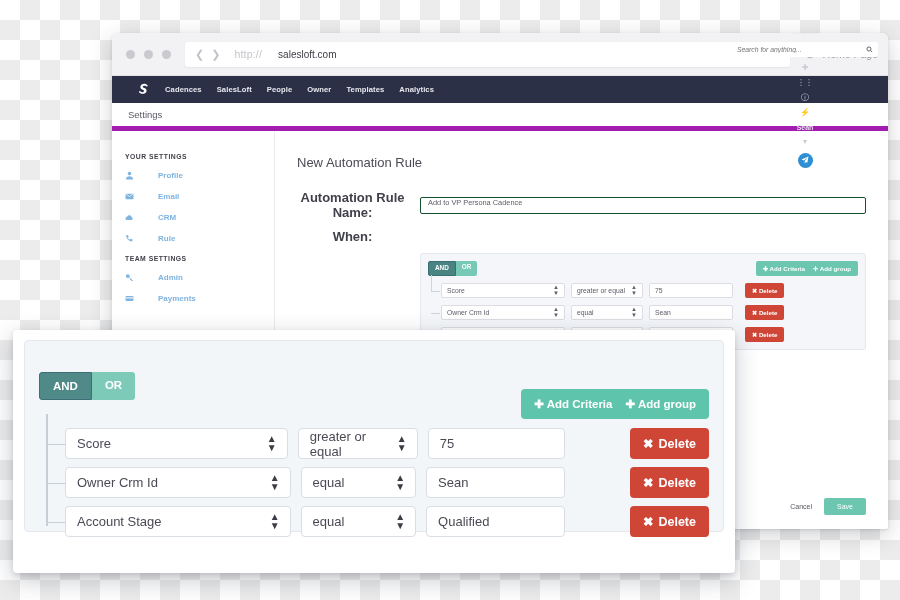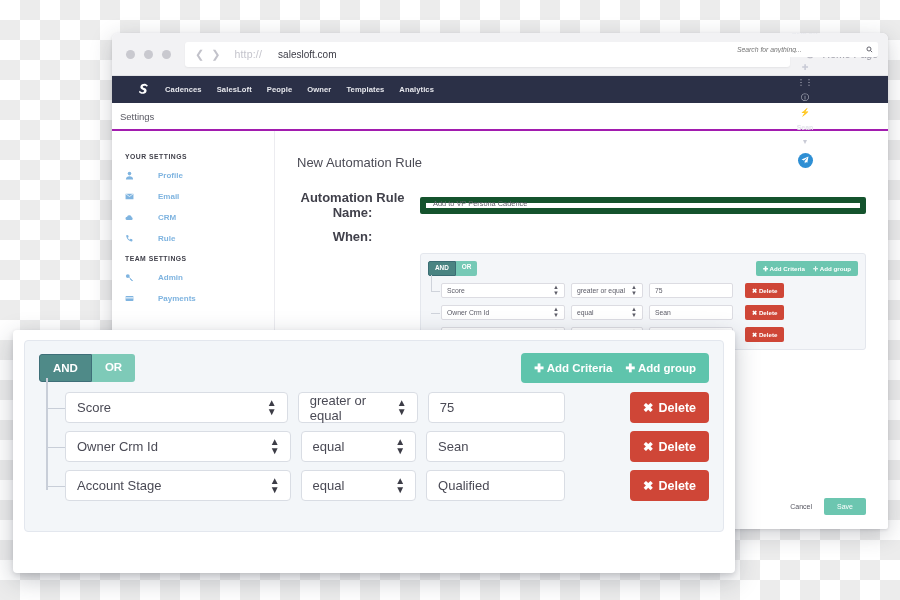--- a/index.html
+++ b/index.html
@@ -101,43 +101,43 @@
   .search-ic { width: 7px; height: 7px; color: #51515c; }
   .nav-ic { color: #c9cbd6; font-size: 8px; line-height: 1; }
   .sean { color: #e3e4ea; font-size: 7px; font-weight: bold; }
   .avatar {
     width: 15px; height: 15px; border-radius: 50%; background: #2e8fd4;
     display: flex; align-items: center; justify-content: center; flex: none;
   }
 
   
   .settings-bar {
-    height: 28px; display: flex; align-items: center; padding-left: 8px;
-    border-bottom: 2px solid #a21caf; background: #fff;
+    height: 28px; display: flex; align-items: center; padding-left: 16px;
+    border-bottom: 5px solid #a21caf; background: #fff;
   }
   .settings-bar .t { font-size: 9.5px; color: #595963; }
 
   
   .appbody { display: flex; height: 395px; }
   .sidebar { width: 163px; padding: 22px 0 0 13px; border-right: 1px solid #ececf0; }
   .sec-head { font-size: 6.8px; font-weight: bold; color: #40404a; letter-spacing: .5px; margin-bottom: 11px; }
   .side-item { display: flex; align-items: flex-start; gap: 24px; margin-bottom: 12px; font-weight: bold; }
   .side-item .lbl { font-size: 8px; color: #7fb4e0; }
   .side-ic { width: 9px; height: 9px; color: #7fb4e0; flex: none; }
   .sec-head.team { margin-top: 2px; margin-bottom: 11px; }
 
   
   .mainpane { flex: 1; padding: 24px 22px 0 22px; }
   .h1 { font-size: 13px; color: #4b4b55; margin-bottom: 20px; font-weight: normal; }
 
   .frow { display: flex; align-items: center; margin-bottom: 9px; }
   .flabel { width: 123px; text-align: center; padding-right: 12px; font-size: 13px; font-weight: bold; color: #41414b; }
   .finput {
-    flex: 1; height: 17px; border: 6px solid #14532d; border-radius: 2px;
-    background: #fff; display: flex; align-items: flex-end; padding: 0 7px;
+    flex: 1; height: 17px; border: 1px solid #14532d; border-radius: 2px;
+    background: #fff; display: flex; align-items: flex-start; padding: 0 7px;
     font-size: 7.4px; color: #5d5d68;
   }
   .finput.sel { justify-content: space-between; }
   .spin { font-size: 6px; color: #5d5d68; line-height: .9; }
 
   
   .grp-bg { margin-left: 123px; background: #f4f6f9; border: 1px solid #e4e7ed; border-radius: 3px; padding: 7px; }
   .grp-head { display: flex; align-items: center; }
   .andor { display: flex; }
   .andor .a, .andor .o {
@@ -203,21 +203,21 @@
   }
   .z-head { display: flex; align-items: center; }
   .z-andor { display: flex; }
   .z-a, .z-o {
     font-size: 11.5px; font-weight: bold; color: #ffffff; padding: 7px 13px; line-height: 1.1;
   }
   .z-a { background: #4f8a88; border: 1.5px solid #3e6f78; border-radius: 3px 0 0 3px; }
   .z-o { background: #7ecab8; border-radius: 0 3px 3px 0; }
   .z-addbtns {
     margin-left: auto; background: #5fc4ac; border-radius: 4px; color: #fff;
-    font-size: 11.5px; font-weight: bold; padding: 8px 13px; display: flex; gap: 13px; align-items: center;
+    font-size: 11.5px; font-weight: bold; padding: 8px 13px; display: flex; gap: 13px; align-items: center; margin-top: 36px;
   }
 
   .z-rows { margin-top: 9px; position: relative; padding-left: 26px; }
   .z-trunk {
     position: absolute; left: 7px; top: -14px; height: 112px; width: 1.5px; background: #c8ced8;
   }
   .z-row { display: flex; align-items: center; gap: 10px; margin-bottom: 8px; position: relative; }
   .z-row::before {
     content: ""; position: absolute; left: -19px; top: 50%;
     width: 19px; height: 1.5px; background: #c8ced8;

